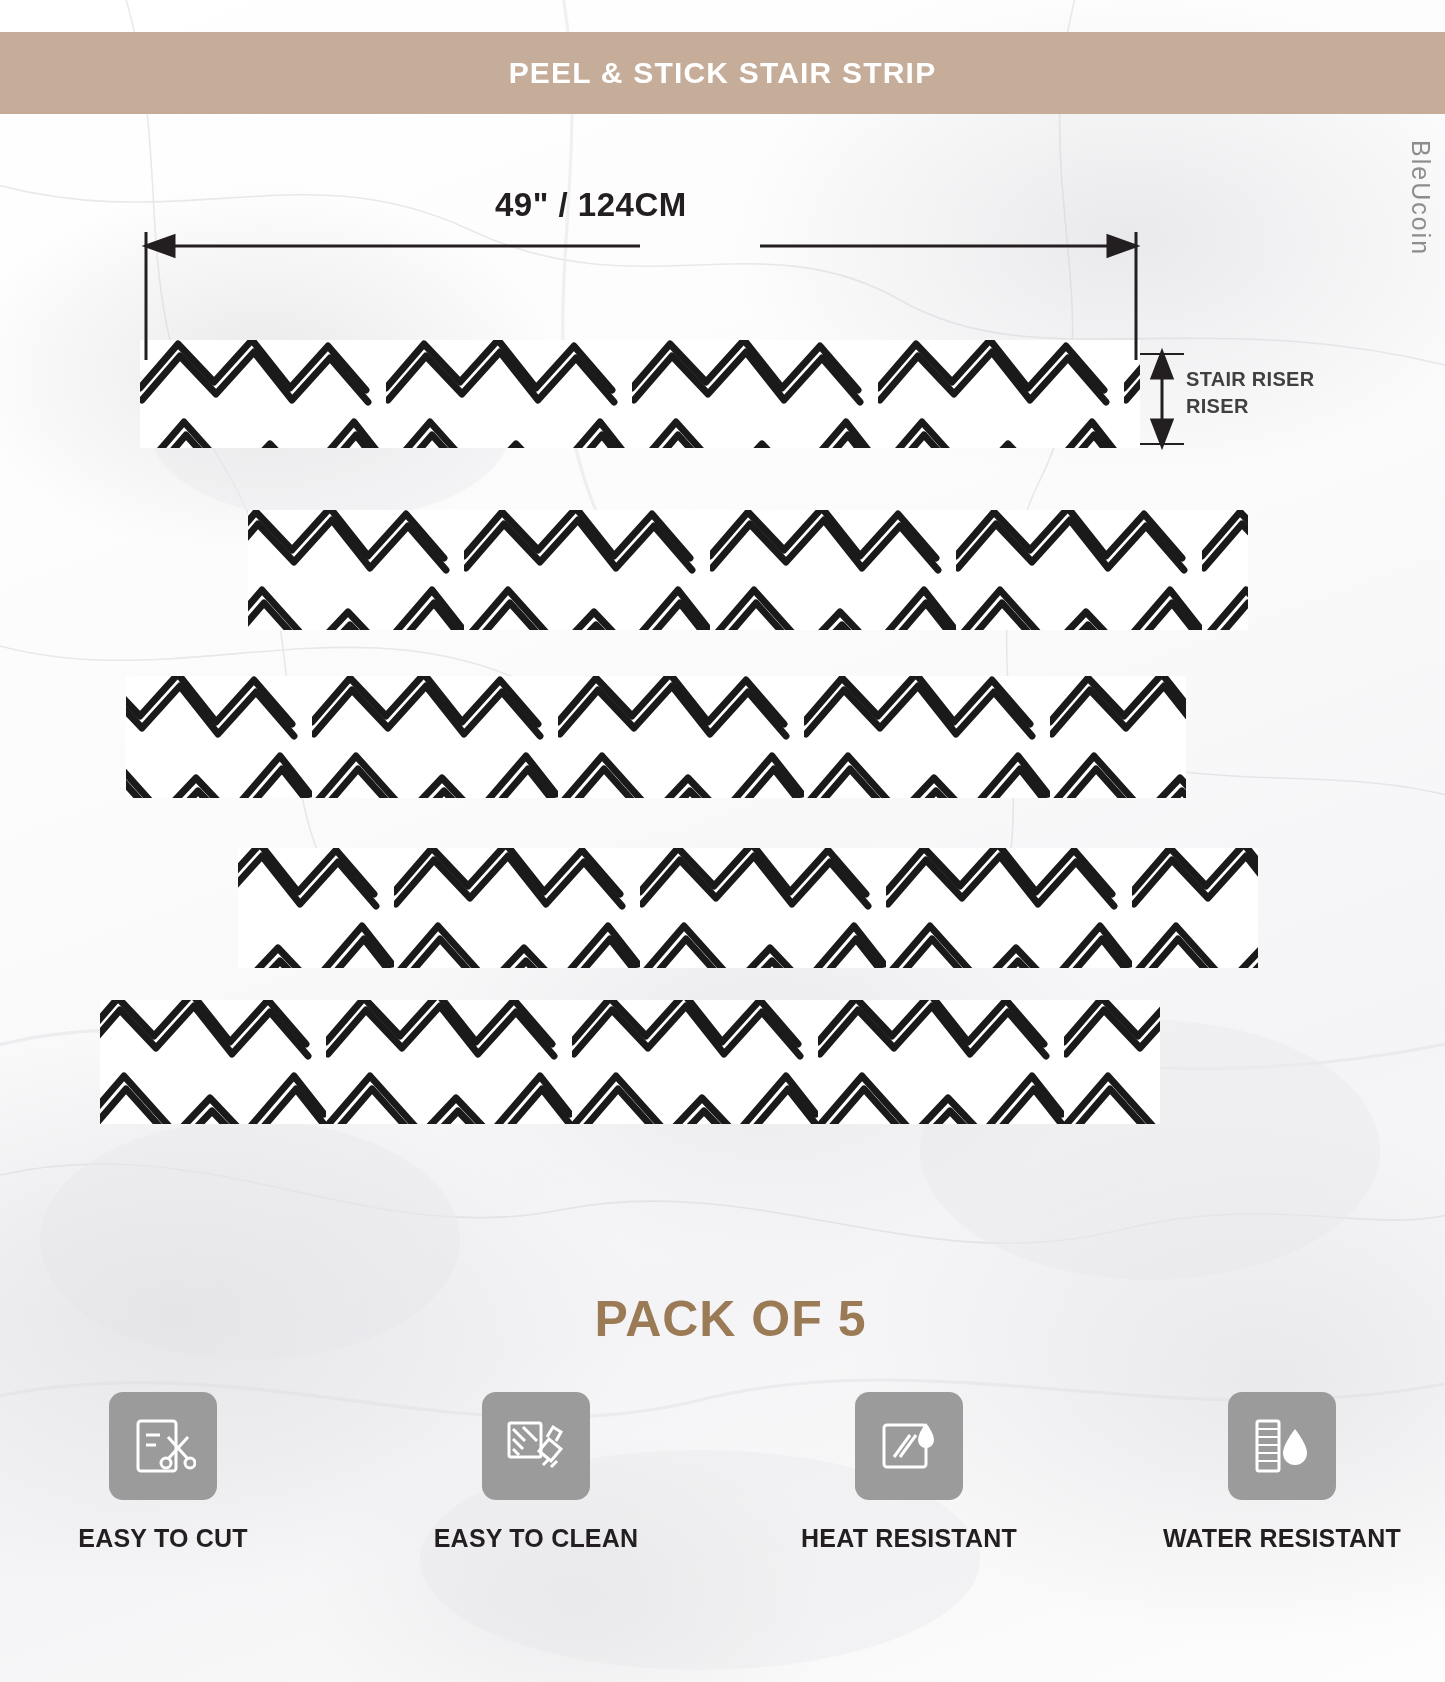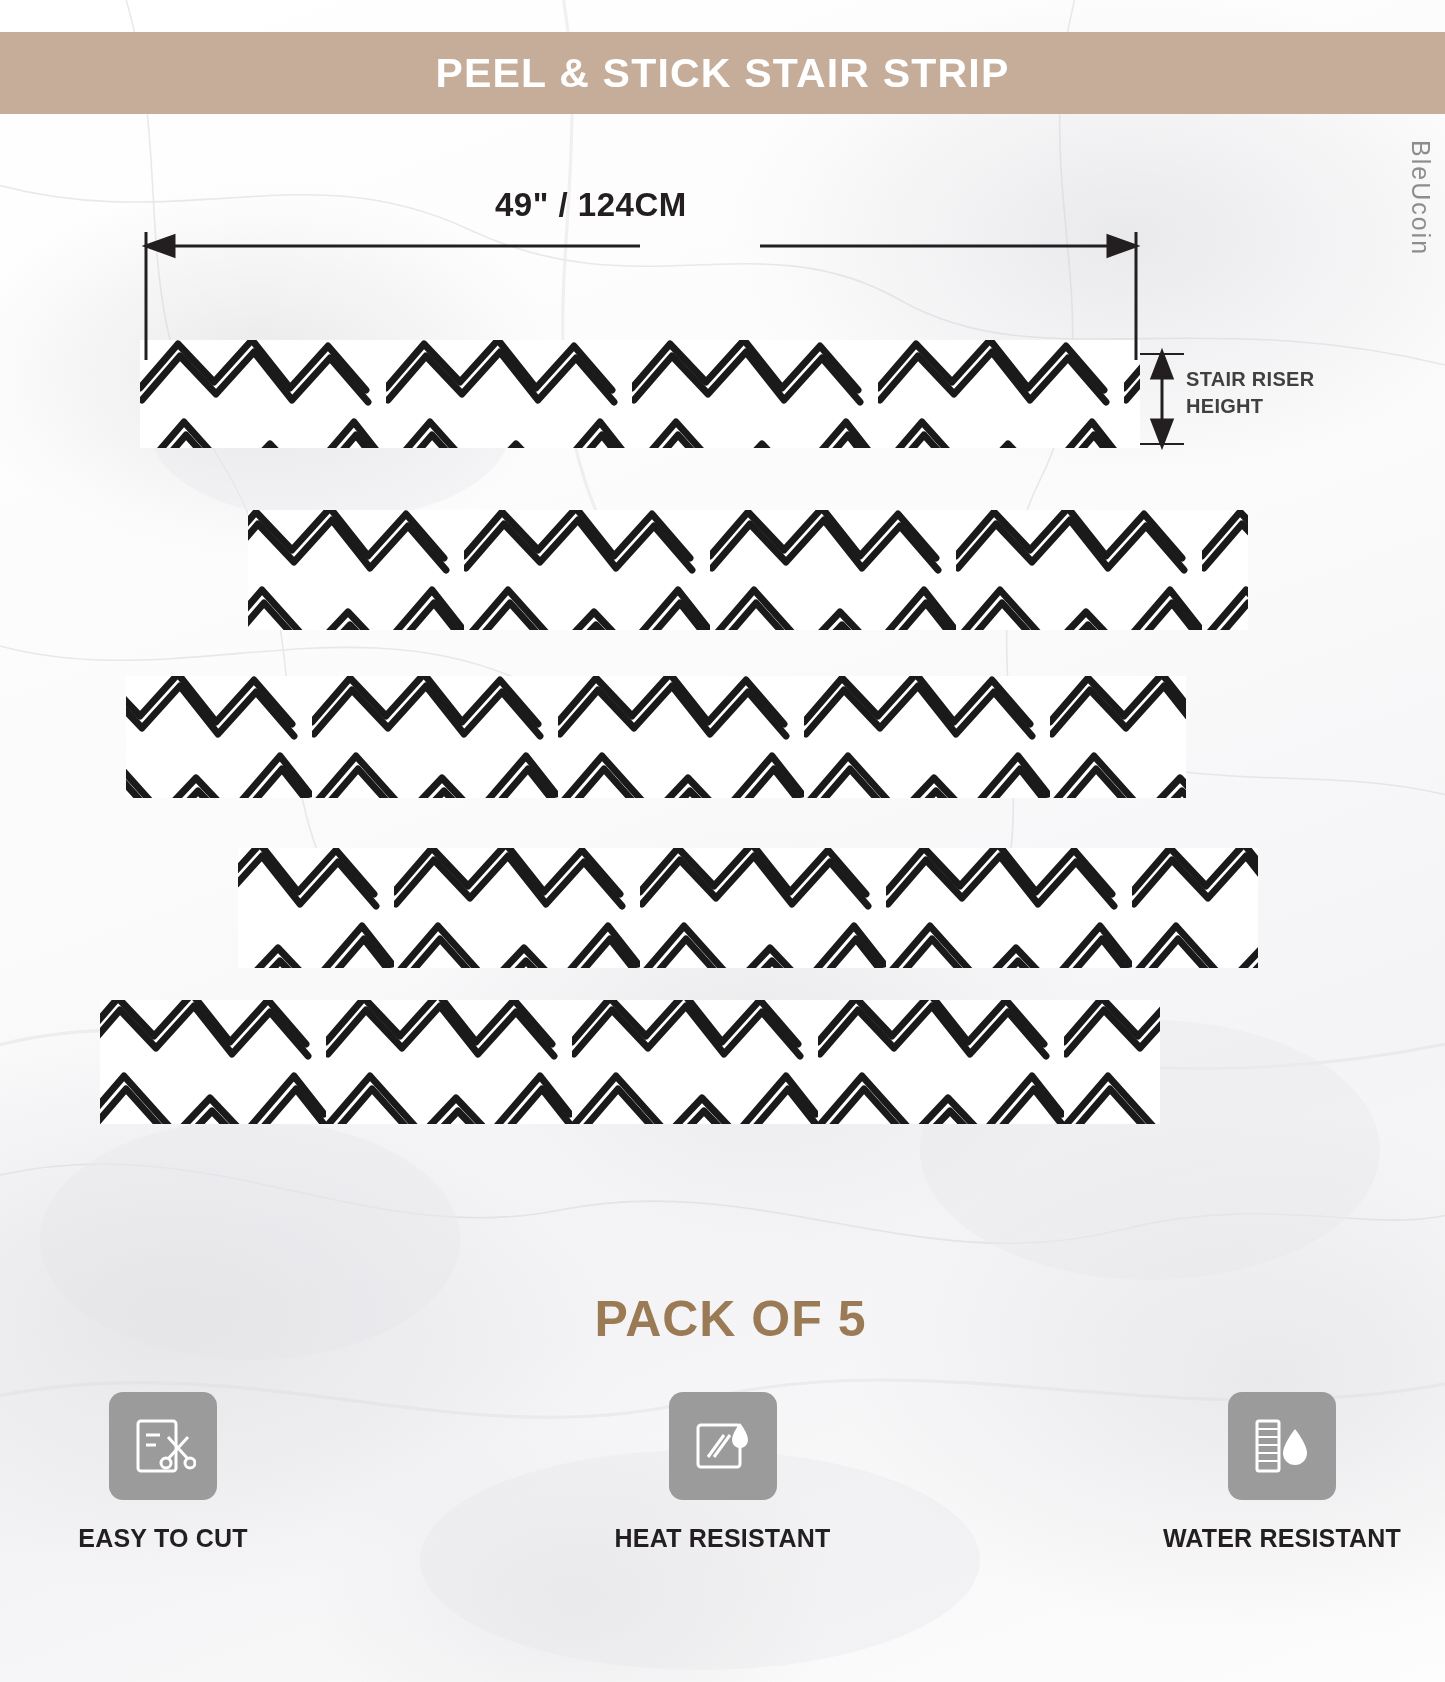--- a/index.html
+++ b/index.html
@@ -40,21 +40,21 @@
     left: 0; top: 32px;
     width: 1445px;
     height: 82px;
     background: #c6ad9a;
     display: flex;
     align-items: center;
     justify-content: center;
   }
   .header-title {
     color: #ffffff;
-    font-size: 41px;
+    font-size: 30px;
     font-weight: bold;
     letter-spacing: 1.2px;
     font-family: "Liberation Sans", sans-serif;
   }
 
   
   .brand {
     position: absolute;
     right: 10px;
     top: 140px;
@@ -263,21 +263,21 @@
     <polygon points="1162,446 1152,420 1172,420"></polygon>
 
     <line x1="1140" y1="354" x2="1184" y2="354" stroke-width="2"></line>
     <line x1="1140" y1="444" x2="1184" y2="444" stroke-width="2"></line>
   </g>
 </svg>
 
 <div class="dim-label">49" / 124CM</div>
 <div class="riser-label">
   <div>STAIR RISER</div>
-  <div>HEIGHT</div>
+  <div>RISER</div>
 </div>
 
 <div class="pack-of">PACK OF 5</div>
 
 <div class="features">
 
   <div class="feature">
     <div class="feature-icon">
       <svg width="66" height="66" viewBox="0 0 66 66" fill="none" stroke="#ffffff" stroke-width="3">
         <rect x="8" y="8" width="38" height="50" rx="3"></rect>
@@ -285,20 +285,32 @@
         <g stroke-width="3">
           <path d="M38 24 L58 46 M58 24 L38 46"></path>
           <circle cx="36" cy="50" r="5"></circle>
           <circle cx="60" cy="50" r="5"></circle>
         </g>
       </svg>
     </div>
     <div class="feature-label">EASY TO CUT</div>
   </div>
 
+  <div class="feature">
+    <div class="feature-icon">
+      <svg width="66" height="66" viewBox="0 0 66 66" fill="none" stroke="#ffffff" stroke-width="3">
+        <rect x="6" y="10" width="32" height="34" rx="2"></rect>
+        <path d="M10 16 l12 12 M10 26 l10 10 M10 36 l6 6 M20 14 l14 14"></path>
+        <path d="M36 38 l10 -12 l12 10 l-10 12 z"></path>
+        <path d="M44 24 l6 -10 l8 5 l-5 9"></path>
+        <path d="M40 52 l6 -6 M48 54 l6 -6"></path>
+      </svg>
+    </div>
+    <div class="feature-label">EASY TO CLEAN</div>
+  </div>
 
   <div class="feature">
     <div class="feature-icon">
       <svg width="66" height="66" viewBox="0 0 66 66" fill="none" stroke="#ffffff" stroke-width="3">
         <rect x="8" y="12" width="42" height="42" rx="3"></rect>
         <path d="M18 44 L34 22" stroke-width="3"></path>
         <path d="M24 44 L40 22" stroke-width="3"></path>
         <path d="M50 10 C50 10 58 20 58 27 a8 8 0 0 1 -16 0 c0 -7 8 -17 8 -17 z" fill="#ffffff" stroke="none"></path>
       </svg>
     </div>

